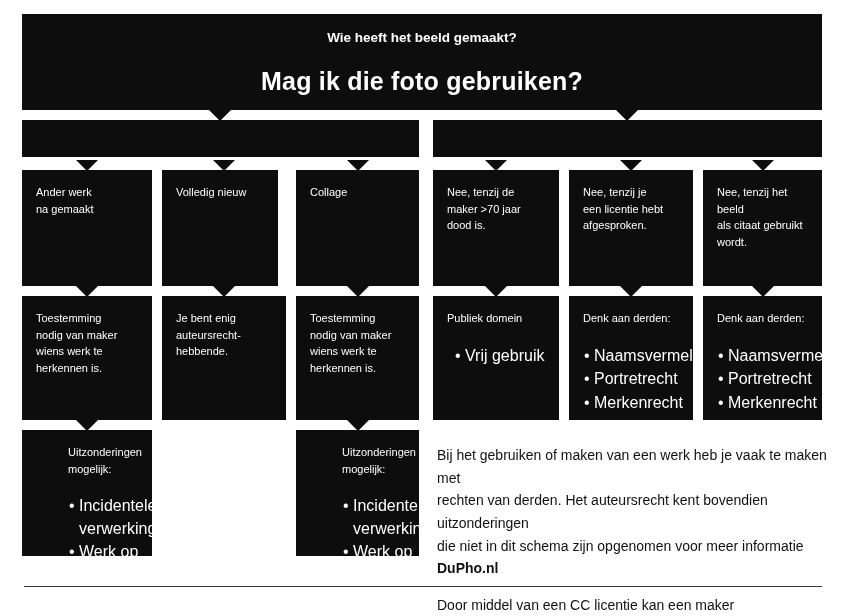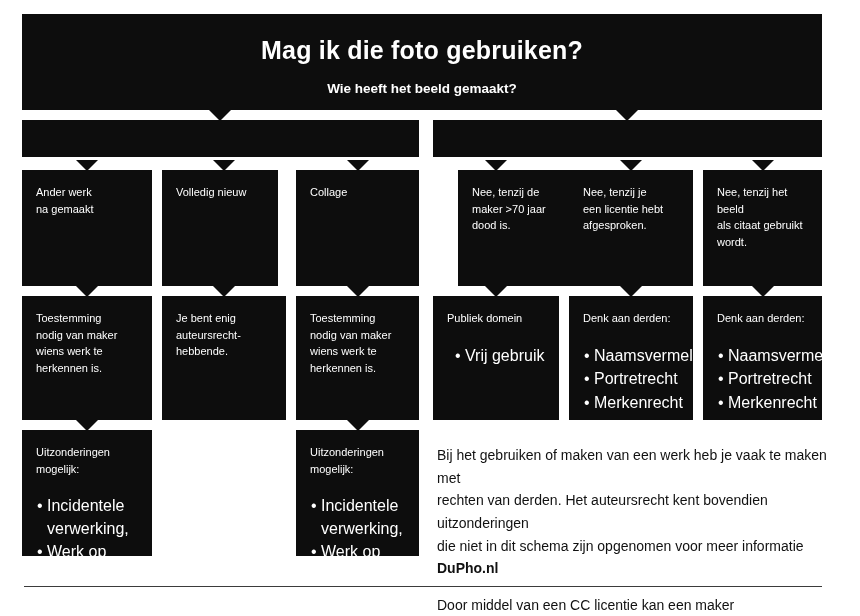--- a/index.html
+++ b/index.html
@@ -86,35 +86,35 @@
     font-size: 11.5px;
     line-height: 37px;
     margin-top: 48px;
   }
 
   
   .lvl2 { top: 170px; height: 116px; }
   #b-ander-werk   { left: 22px;  width: 130px; }
   #b-volledig     { left: 162px; width: 116px; }
   #b-collage      { left: 296px; width: 123px; }
-  #b-nee-70       { left: 458px; width: 126px; }
+  #b-nee-70       { left: 433px; width: 126px; }
   #b-nee-licentie { left: 569px; width: 124px; }
   #b-nee-citaat   { left: 703px; width: 119px; }
 
   
   .lvl3 { top: 296px; height: 124px; }
   #b-toestemming1 { left: 22px;  width: 130px; }
   #b-enig         { left: 162px; width: 124px; }
   #b-toestemming2 { left: 296px; width: 123px; }
   #b-publiek      { left: 433px; width: 126px; }
   #b-derden1      { left: 569px; width: 124px; }
   #b-derden2      { left: 703px; width: 119px; }
 
   
-  .lvl4 { top: 430px; height: 126px; }
+  .lvl4 { top: 430px; height: 126px; padding-left: 32px; }
   #b-uitz1 { left: 22px;  width: 130px; }
   #b-uitz2 { left: 296px; width: 123px; }
 
   ul.bullets {
     margin: 4px 0 0 0;
     padding-left: 11px;
     list-style: none;
   }
   ul.bullets li {
     position: relative;
@@ -162,22 +162,22 @@
     height: 1px;
     background: #3b3b3b;
   }
 </style>
 </head>
 <body>
 
 <div class="page">
 
   <div class="box" id="title-block">
+    <div id="sub-title">Wie heeft het beeld gemaakt?</div>
     <div id="main-title">Mag ik die foto gebruiken?</div>
-    <div id="sub-title">Wie heeft het beeld gemaakt?</div>
   </div>
 
   <div id="credit">Met dank aan Charlotteslaw.nl</div>
 
   <div class="arrow" style="left:209px; top:110px;"></div>
   <div class="arrow" style="left:616px; top:110px;"></div>
 
   <div class="box" id="branch-ik">
     <div class="branch-label">Ik</div>
   </div>

